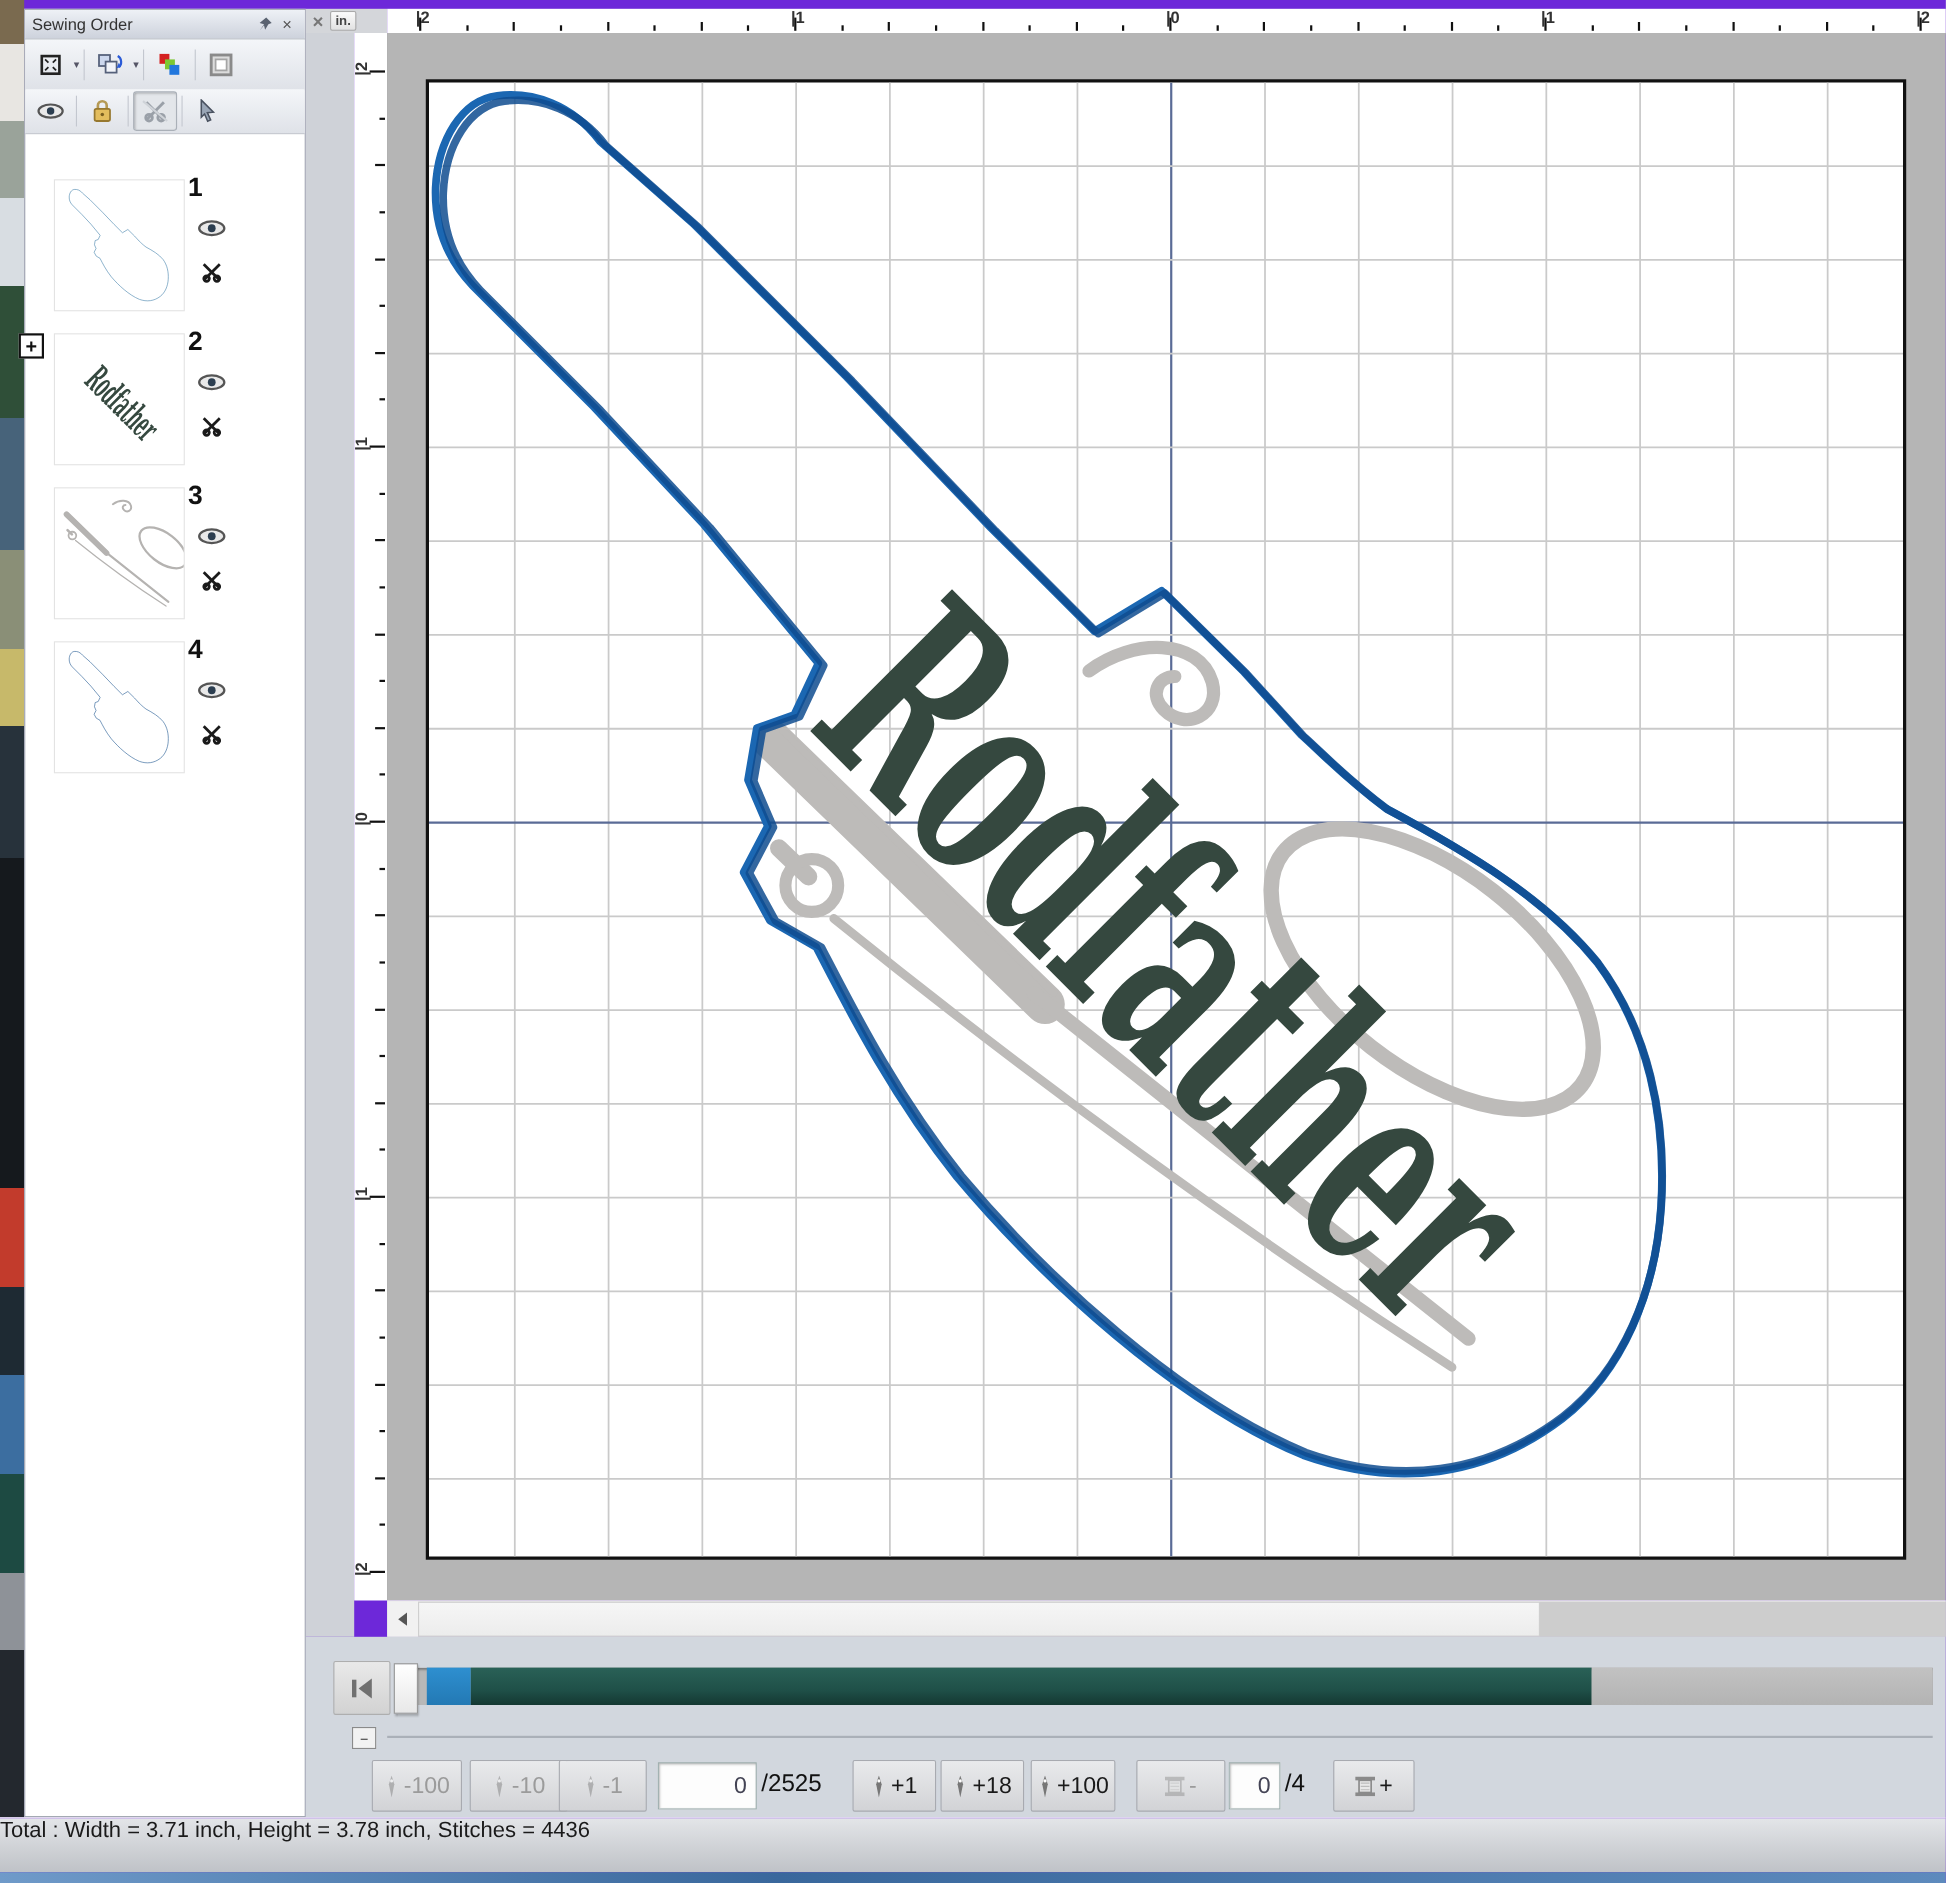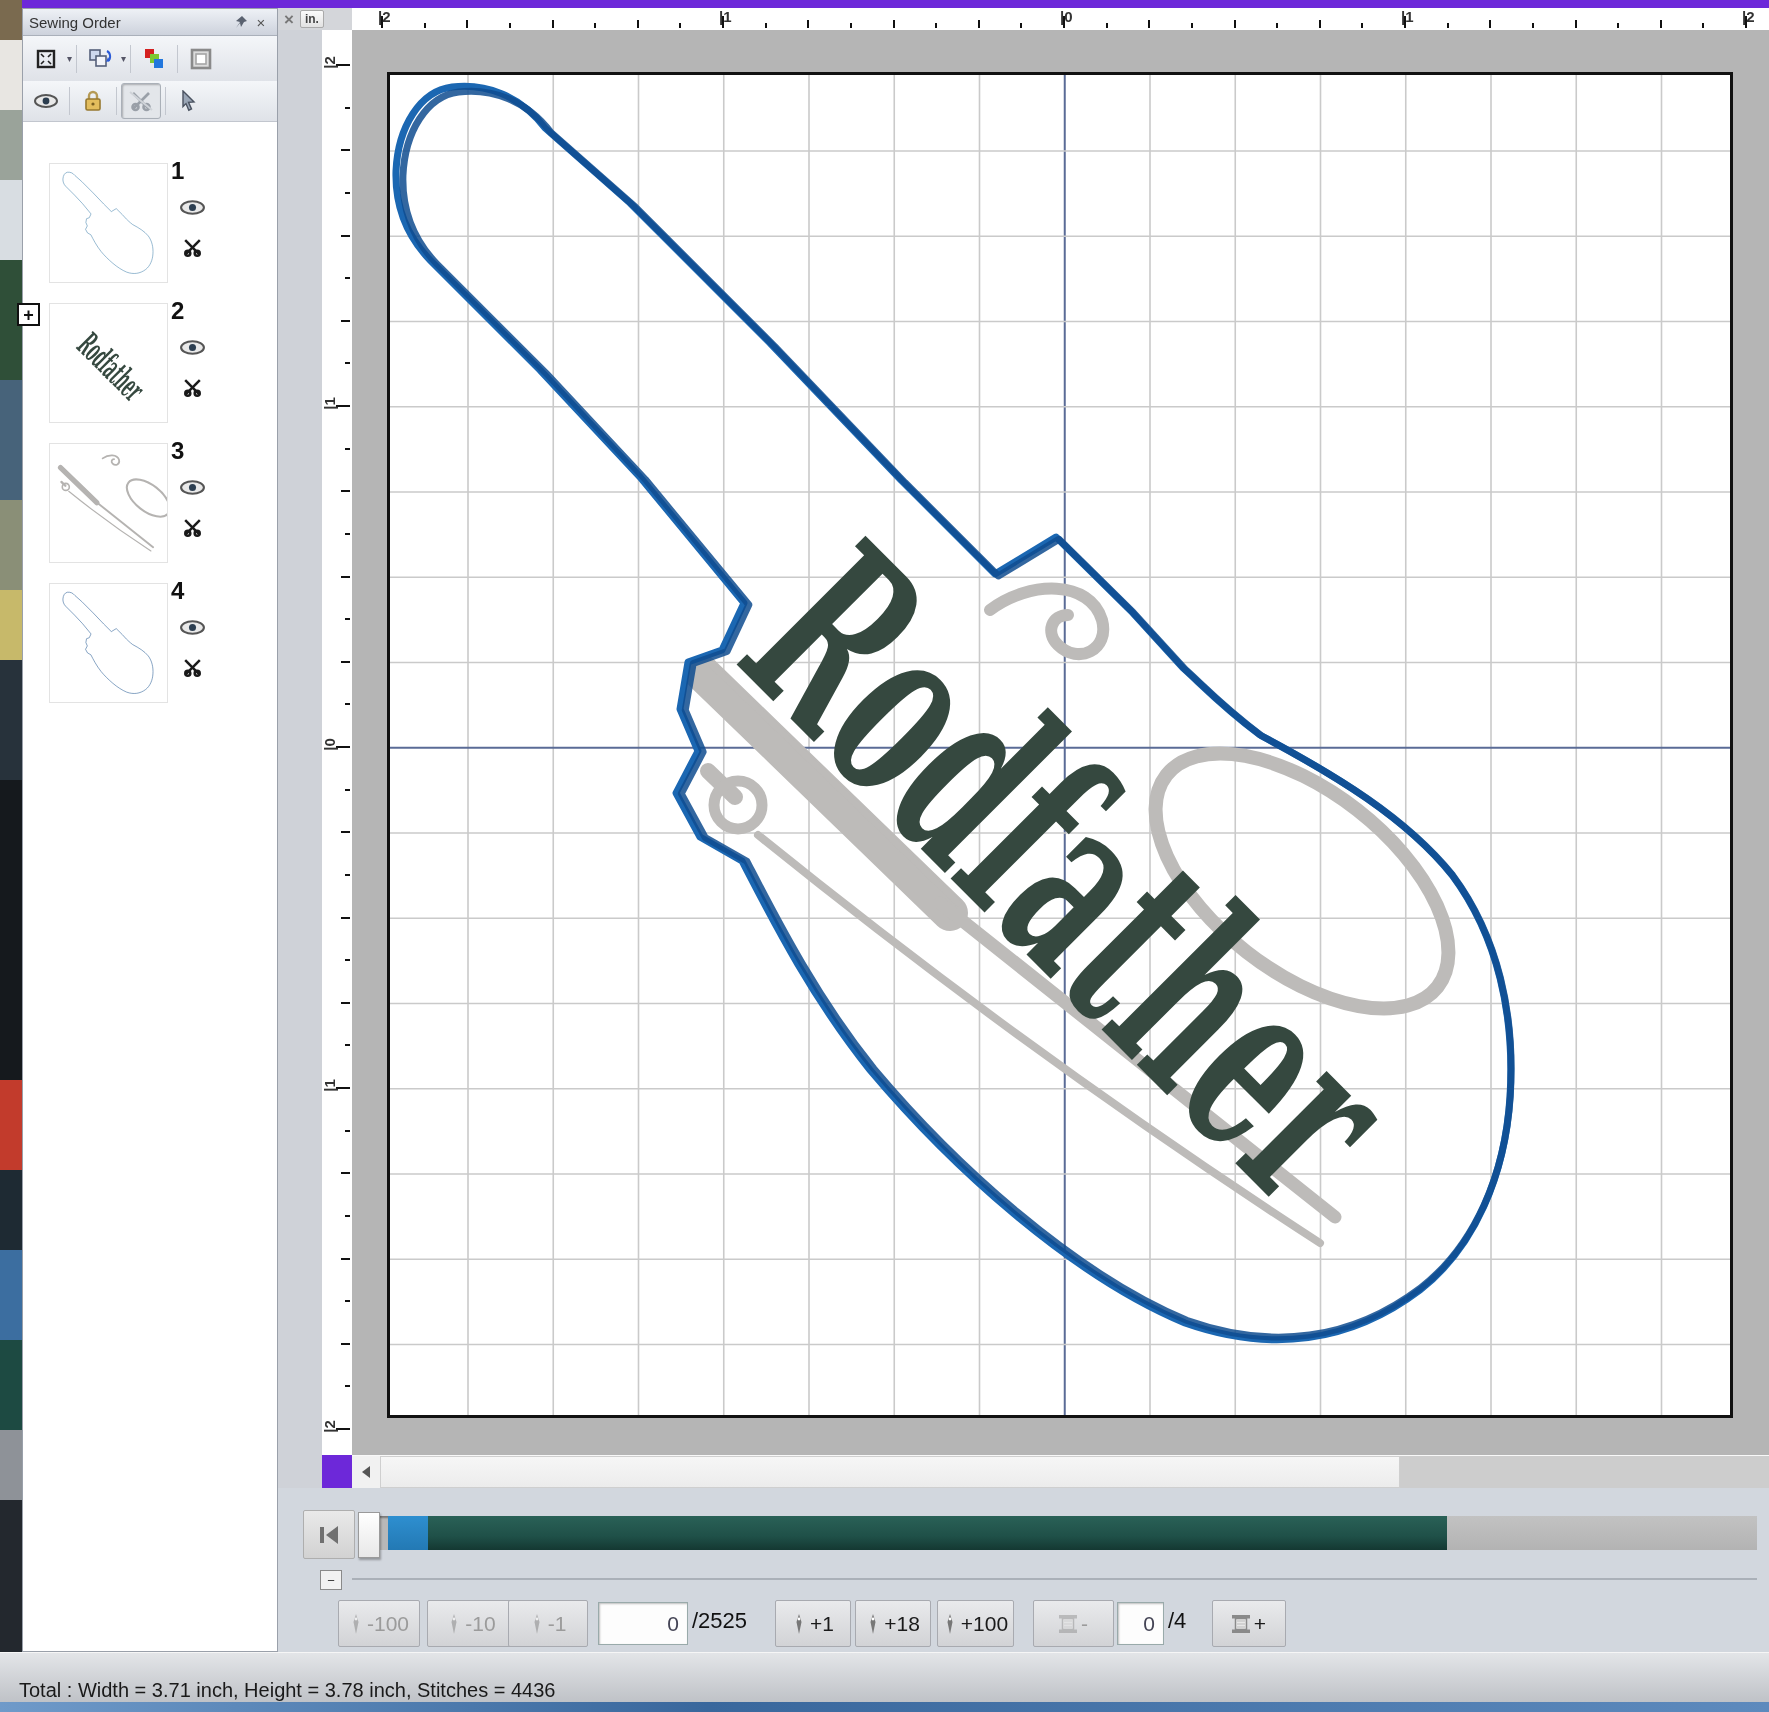--- a/index.html
+++ b/index.html
@@ -93,21 +93,21 @@
   .ctl-btn.disabled{color:#9b9b9b;justify-content:center;}
   .ctl-btn.disabled svg{opacity:.45;}
   .ctl-field{position:absolute;top:114px;height:43px;background:#fdfdfd;border:1px solid #9aa;
       box-shadow:inset 1px 1px 2px rgba(0,0,0,.25);display:flex;align-items:center;justify-content:flex-end;
       padding-right:8px;font-size:21px;color:#445;box-sizing:border-box;}
   .ctl-label{position:absolute;top:120px;font-size:22px;color:#111;}
 
   
   .statusbar{left:0;top:1652px;width:1769px;height:50px;
       background:linear-gradient(#e3e5e8,#bfc2c7);border-top:1px solid #f6f6f6;
-      display:flex;align-items:flex-end;padding-left:19px;box-sizing:border-box;
+      display:flex;align-items:flex-start;padding-left:0;box-sizing:border-box;
       font-size:20px;color:#1a1a1a;}
   .taskstrip{left:0;top:1702px;width:1769px;height:10px;
       background:linear-gradient(90deg,#6f9ac9,#39679c 40%,#5d8abd);}
 
   svg text.design-text{font-family:"DejaVu Serif",serif;font-weight:bold;}
 </style>
 </head>
 <body>
 
 <svg width="0" height="0" style="position:absolute">

